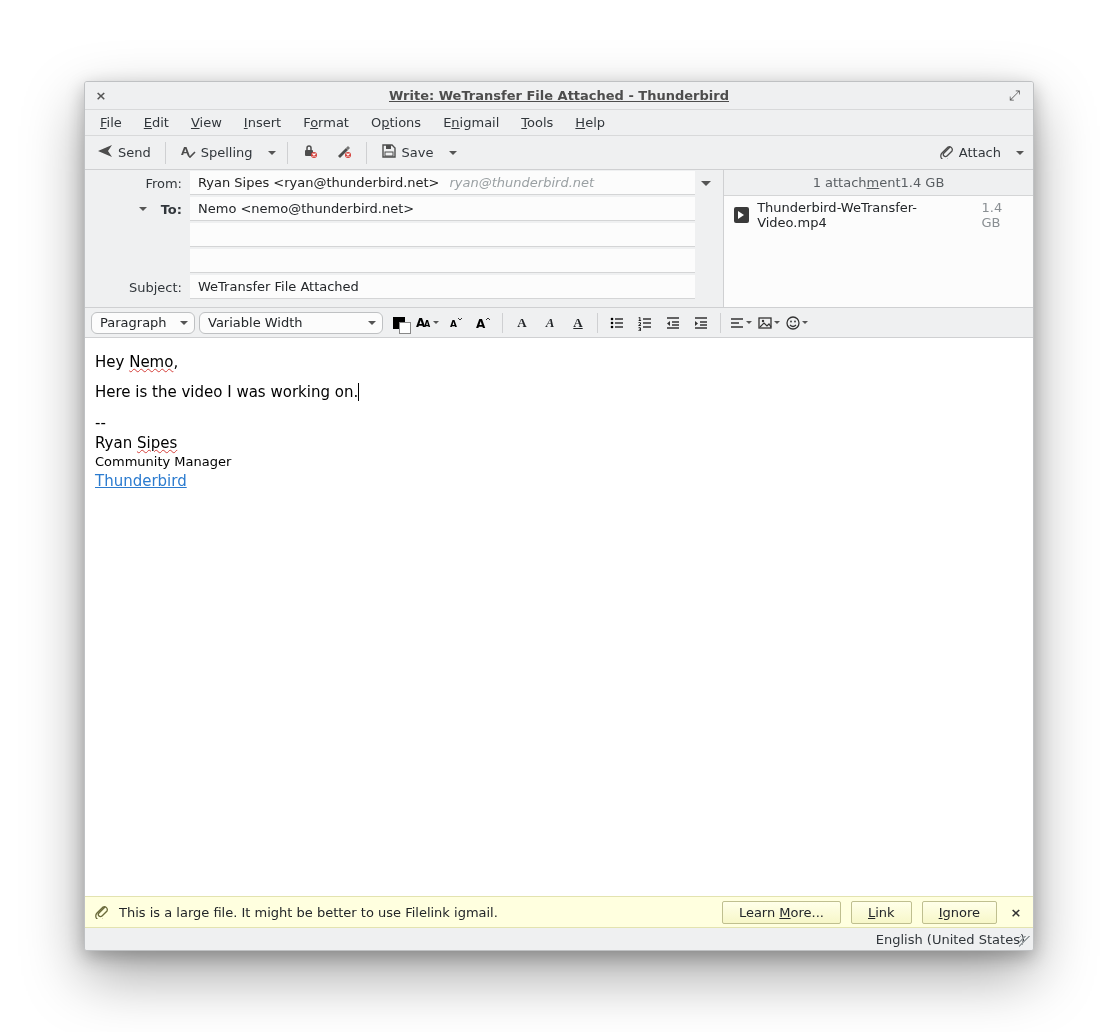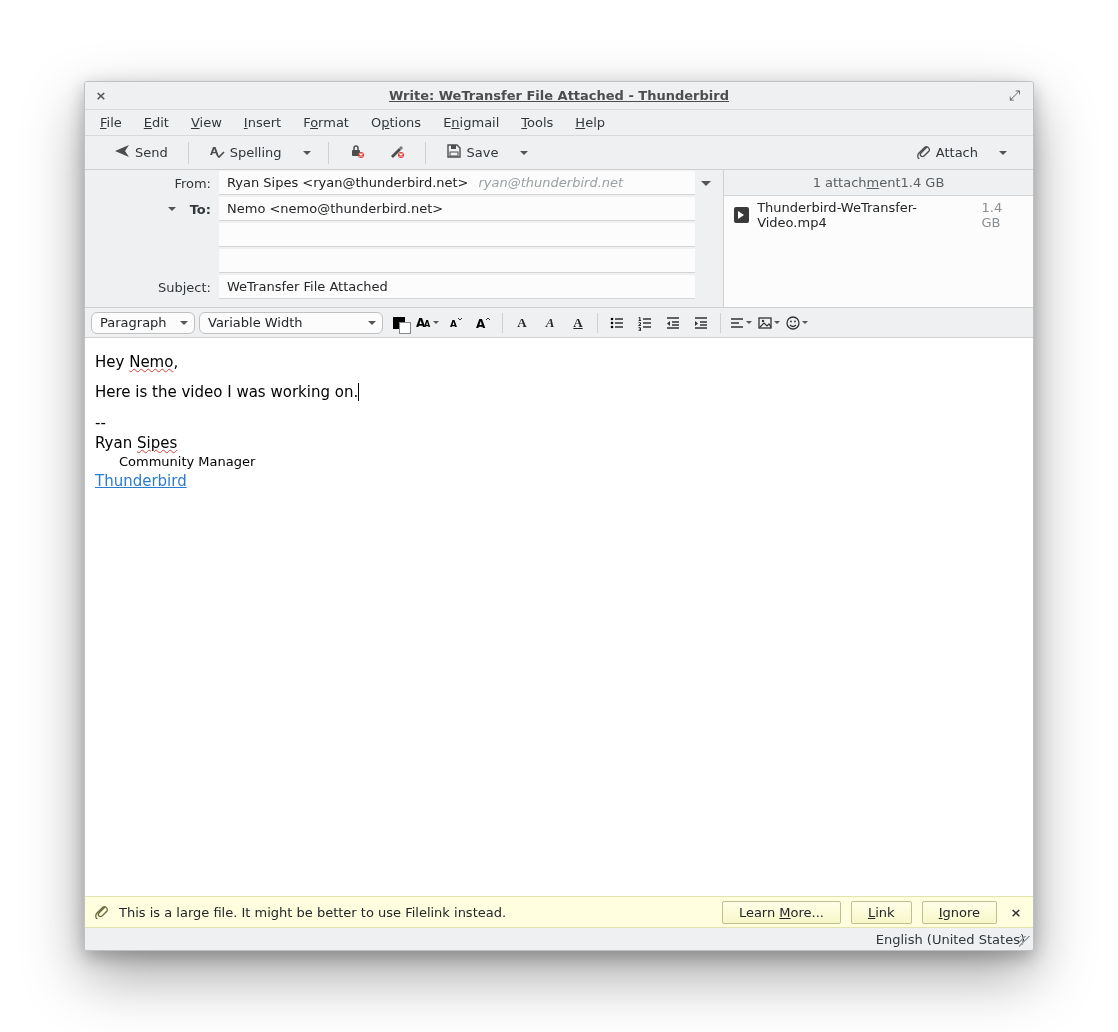--- a/index.html
+++ b/index.html
@@ -23,32 +23,32 @@
   .titlebar .close { width: 16px; text-align: center; cursor: default; color:#555; font-weight:bold; }
   .titlebar .title { flex: 1; text-align: center; font-weight: 600; color: #4d4d4d; text-decoration: underline; }
   .titlebar .max { width: 16px; font-size: 14px; color:#555; }
 
   
   .menubar { height: 26px; display: flex; align-items: stretch; padding: 0 4px; background: #eff0f1; border-bottom: 1px solid #d8d9da; }
   .menubar .mi { padding: 0 11px; display:flex; align-items:center; color:#31363b; }
   .menubar .mi u { text-decoration: underline; }
 
   
-  .toolbar { height: 34px; display: flex; align-items: center; padding: 0 23px; gap: 12px; background: #eff0f1; border-bottom: 1px solid #cfd0d2; }
+  .toolbar { height: 34px; display: flex; align-items: center; padding: 0 6px; gap: 6px; background: #eff0f1; border-bottom: 1px solid #cfd0d2; }
   .tbtn { display:flex; align-items:center; gap:5px; padding: 3px 6px; border-radius:3px; color:#31363b; }
   .tbtn svg { width:16px; height:16px; }
   .tsep { width:1px; height:22px; background:#cfd0d2; margin:0 2px; }
   .tdrop { width:14px; display:flex; justify-content:center; }
   .tdrop::after { content:""; border:4px solid transparent; border-top-color:#555; margin-top:4px; }
   .spacer { flex:1; }
 
   
   .headarea { display:flex; border-bottom:1px solid #cfd0d2; background:#eff0f1; height:138px; }
   .fields { flex:1; display:flex; flex-direction:column; padding-right:6px; }
-  .fieldrow { display:flex; align-items:center; height:26px;margin-left:29px; }
+  .fieldrow { display:flex; align-items:center; height:26px; }
   .fieldrow .lbl { width:105px; text-align:right; padding-right:8px; color:#31363b; }
   .fieldrow .val { flex:1; height:24px; display:flex; align-items:center; background:#fcfcfc; border-bottom:1px solid #d4d5d6; padding:9px 8px; }
   .fieldrow .val.empty { background:#fcfcfc; }
   .fieldrow .fromval { color:#222; display:flex; gap:10px; }
   .fieldrow .fromval .grey { color:#9aa0a3; font-style:italic; }
   .fieldrow .dropbtn { width:22px; display:flex; justify-content:center; }
   .fieldrow .dropbtn::after { content:""; border:5px solid transparent; border-top-color:#555; margin-top:5px; }
   .to-ctrl { width:20px; display:flex; justify-content:center; }
   .to-ctrl::after { content:""; border:4px solid transparent; border-top-color:#555; margin-top:4px; }
   .subjline .val { font-size:13px; }
@@ -67,21 +67,21 @@
   .fmt { width:24px; height:24px; display:flex; align-items:center; justify-content:center; font-weight:bold; color:#232629; }
   .fmt svg { width:16px; height:16px; }
   .fsep { width:1px; height:20px; background:#cfd0d2; margin:0 3px; }
   .colorbox { width:12px; height:12px; background:#000; border:1px solid #000; position:relative; }
   .colorbox::after { content:""; position:absolute; right:-7px; bottom:-6px; width:10px; height:10px; background:#fff; border:1px solid #888; }
 
   
   .editor { flex:1; background:#fff; padding:14px 10px; font-size:15px; line-height:1.35; color:#000; overflow:auto; }
   .editor .wavy { text-decoration: underline wavy #d43f3a; text-decoration-thickness:1px; }
   .editor a { color:#2b7bcf; text-decoration:underline; }
-  .editor .sig-title { font-size:13px;margin-left:24px; }
+  .editor .sig-title { font-size:13px; }
   .editor .cursor { border-right:1px solid #000; animation:blink 1s step-end infinite; }
   @keyframes blink { 50% { border-color:transparent; } }
 
   
   .notify { height:32px; background:#ffffdf; border-top:1px solid #e3e3b0; border-bottom:1px solid #e3e3b0; display:flex; align-items:center; padding:0 8px; gap:10px; }
   .notify svg { width:16px; height:16px; }
   .notify .msg { flex:1; }
   .nbtn { border:1px solid #bfbf8f; background:linear-gradient(#ffffe9,#f7f7c9); padding:3px 16px; border-radius:2px; }
   .nclose { width:18px; text-align:center; font-weight:bold; color:#333; }
 
@@ -368,21 +368,21 @@
     <p class="sig-title">Community Manager</p>
     <p><a href="#">Thunderbird</a></p>
   </div>
 
   <div class="notify">
     <span>
       <svg viewBox="0 0 16 16">
             <path d="M12 4 L6 10 a2 2 0 0 0 3 3 L14 8 a3 3 0 0 0 -4 -4 L4 10 a4 4 0 0 0 6 6" fill="none" stroke="#6b6b3b" stroke-width="1.3"></path>
           </svg>
     </span>
-    <span class="msg">This is a large file. It might be better to use Filelink instead.</span>
+    <span class="msg">This is a large file. It might be better to use Filelink igmail.</span>
     <span class="nbtn"><span>Learn <u>M</u>ore...</span></span>
     <span class="nbtn"><span><u>L</u>ink</span></span>
     <span class="nbtn"><span><u>I</u>gnore</span></span>
     <span class="nclose">×</span>
   </div>
 
   <div class="status">
     <span>English (United States)</span>
     <span class="grip"></span>
   </div>

